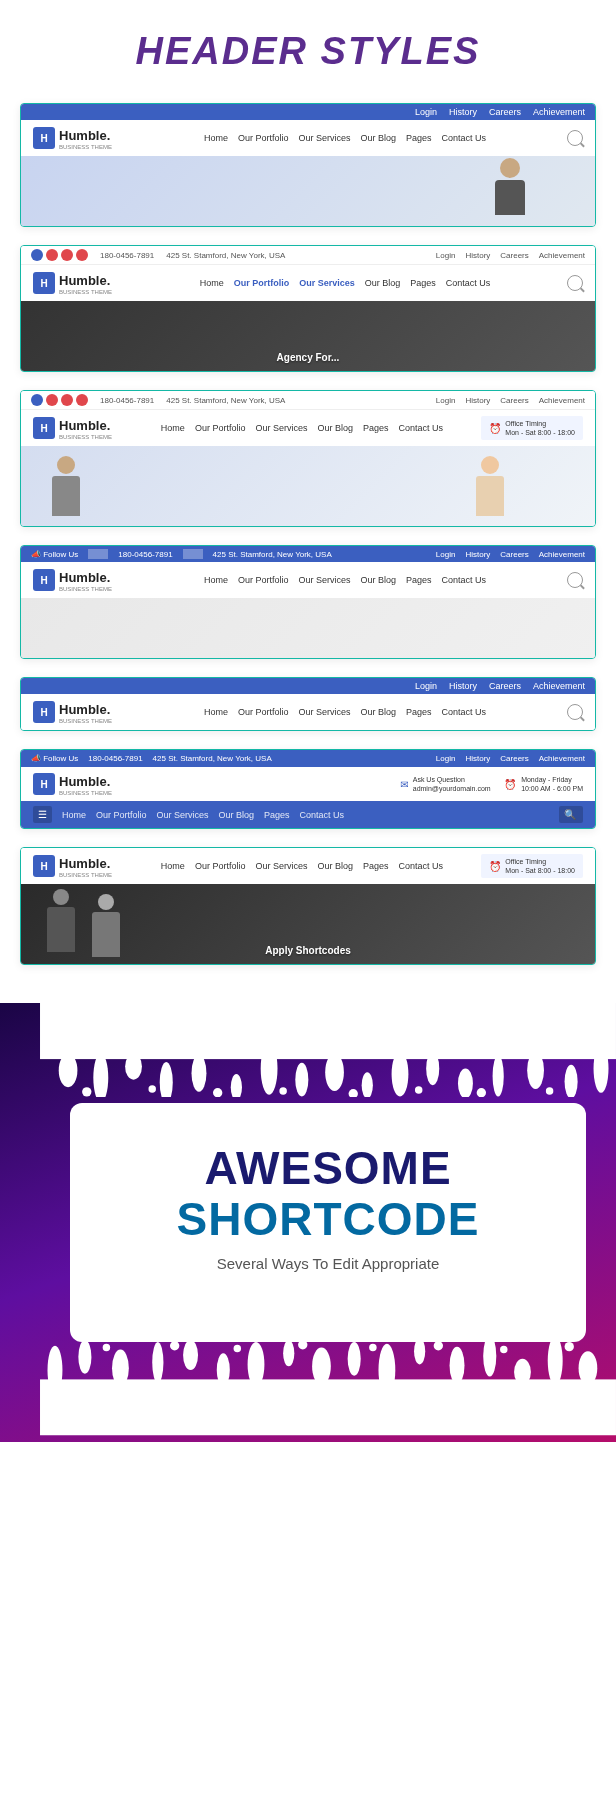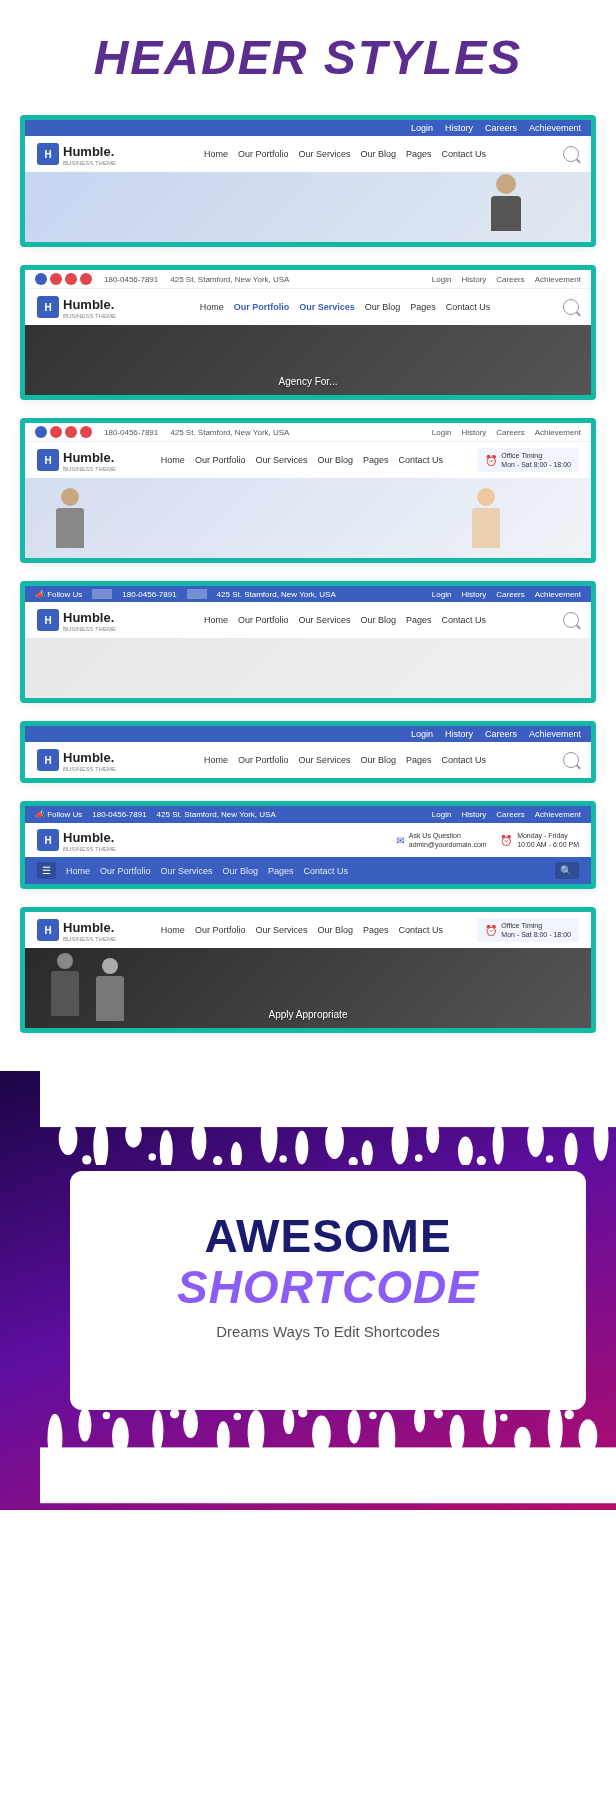--- a/index.html
+++ b/index.html
@@ -18,35 +18,35 @@
       text-align: center;
     }
     .top-subtitle {
       font-family: Georgia, serif;
       font-style: italic;
       font-size: 18px;
       color: #555;
       margin-bottom: 6px;
     }
     .top-title {
-      font-size: 48px;
+      font-size: 38px;
       font-weight: 900;
       color: #5b2d8e;
       letter-spacing: 2px;
       text-transform: uppercase;
       font-style: italic;
     }
 
     
     .previews-section {
       padding: 10px 20px 20px;
       background: #fff;
     }
     .header-preview {
-      border: 5px solid #14b8a6;
+      border: 1px solid #14b8a6;
       border-radius: 4px;
       margin-bottom: 18px;
       overflow: hidden;
       box-shadow: 0 2px 8px rgba(0,0,0,0.08);
     }
 
     
     .p1-topbar {
       background: #3b5fc0;
       display: flex;
@@ -141,21 +141,21 @@
     .preview-hero.medium {
       background: linear-gradient(135deg, #c8d4f0 0%, #e0e8f0 100%);
     }
     .hero-text-overlay {
       position: absolute;
       bottom: 8px;
       left: 0; right: 0;
       text-align: center;
       color: #fff;
       font-size: 10px;
-      font-weight: normal;
+      font-weight: bold;
       text-shadow: 0 1px 2px rgba(0,0,0,0.5);
     }
     
     .hero-person {
       width: 50px;
       height: 65px;
       position: absolute;
       right: 60px;
       top: 2px;
     }
@@ -370,22 +370,21 @@
     }
     .awesome-title {
       font-size: 46px;
       font-weight: 900;
       color: #1a1a6e;
       text-transform: uppercase;
       line-height: 1.1;
       letter-spacing: 1px;
     }
     .awesome-title .shortcode {
-      color: #8b5cf6;
-      font-style: italic;
+      color: #0369a1;
     }
     .awesome-subtitle {
       font-size: 15px;
       color: #555;
       margin-top: 10px;
       margin-bottom: 30px;
     }
     .purchase-btn {
       background: linear-gradient(135deg, #e91e8c, #c2185b);
       color: #fff;
@@ -682,21 +681,21 @@
       <div style="position:absolute;left:20px;top:5px;display:flex;gap:5px;">
         <div style="width:40px;height:70px;display:flex;flex-direction:column;align-items:center;">
           <div style="width:16px;height:16px;border-radius:50%;background:#888;"></div>
           <div style="width:28px;height:45px;background:#555;margin-top:2px;border-radius:3px 3px 0 0;"></div>
         </div>
         <div style="width:40px;height:70px;display:flex;flex-direction:column;align-items:center;margin-top:5px;">
           <div style="width:16px;height:16px;border-radius:50%;background:#aaa;"></div>
           <div style="width:28px;height:45px;background:#777;margin-top:2px;border-radius:3px 3px 0 0;"></div>
         </div>
       </div>
-      <div class="hero-text-overlay">Apply Appropriate</div>
+      <div class="hero-text-overlay">Apply Shortcodes</div>
     </div>
   </div>
 
 </div>
 
 <div class="bottom-bg">
 
   <div class="drips-top">
     <svg viewBox="0 0 616 100" xmlns="http://www.w3.org/2000/svg" class="drip-svg">
       <rect width="616" height="60" fill="white"></rect>
@@ -728,21 +727,21 @@
       <circle cx="472" cy="96" r="5" fill="white"></circle>
       <circle cx="545" cy="94" r="4" fill="white"></circle>
     </svg>
   </div>
 
   <div class="white-card">
     <div class="awesome-title">
       <span>AWESOME</span><br>
       <span class="shortcode">SHORTCODE</span>
     </div>
-    <div class="awesome-subtitle">Dreams Ways To Edit Shortcodes</div>
+    <div class="awesome-subtitle">Several Ways To Edit Appropriate</div>
   </div>
 
   <div class="drips-bottom">
     <svg viewBox="0 0 616 100" xmlns="http://www.w3.org/2000/svg" class="drip-svg" style="transform:rotate(180deg)">
       <rect width="616" height="60" fill="white"></rect>
       <ellipse cx="30" cy="72" rx="10" ry="18" fill="white"></ellipse>
       <ellipse cx="65" cy="80" rx="8" ry="26" fill="white"></ellipse>
       <ellipse cx="100" cy="68" rx="9" ry="14" fill="white"></ellipse>
       <ellipse cx="135" cy="85" rx="7" ry="22" fill="white"></ellipse>
       <ellipse cx="170" cy="75" rx="8" ry="20" fill="white"></ellipse>

